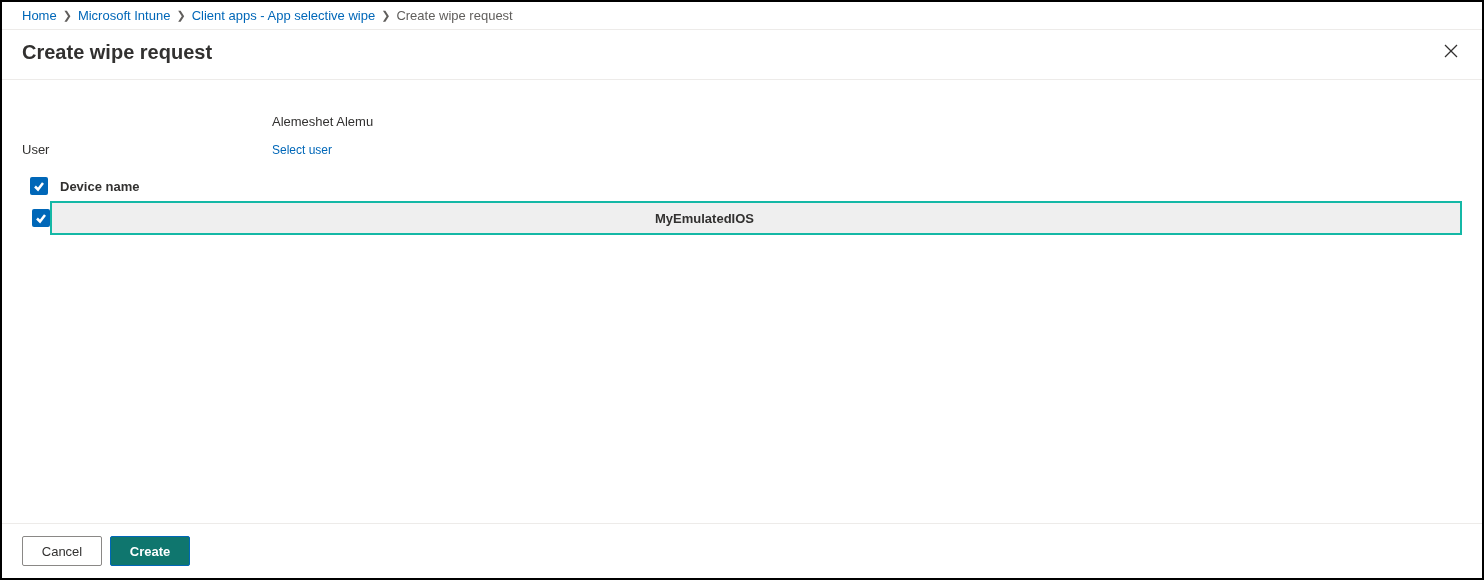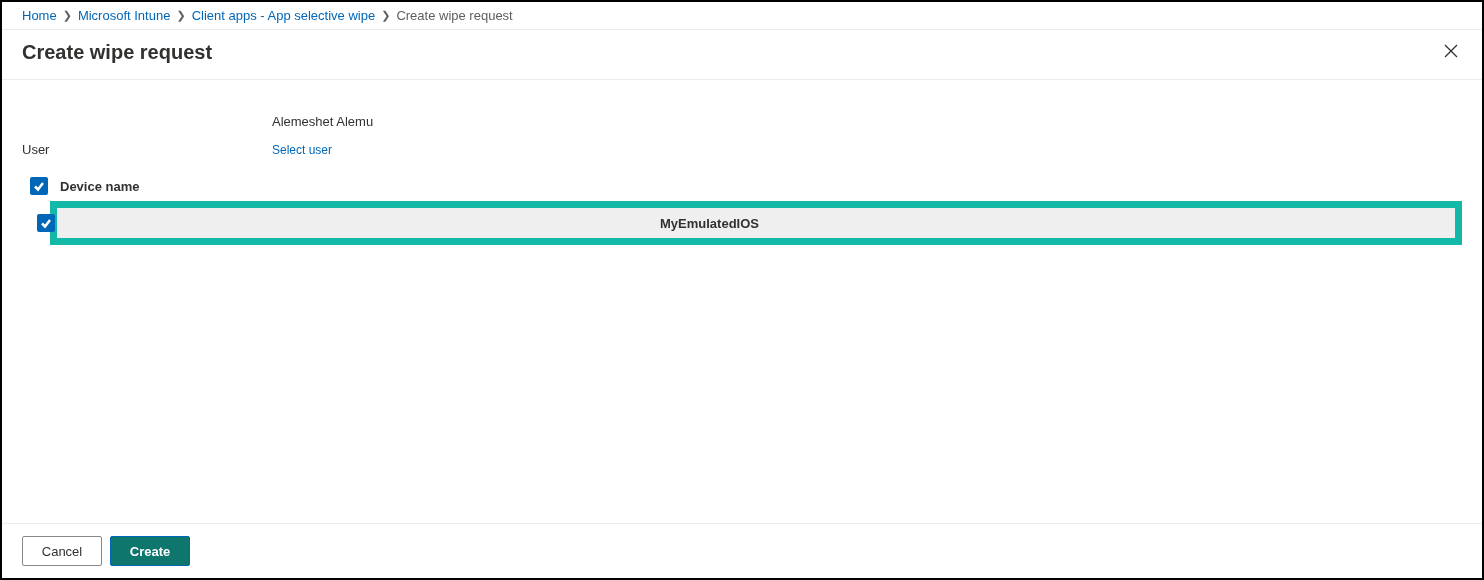--- a/index.html
+++ b/index.html
@@ -77,21 +77,21 @@
       cursor: pointer;
       margin-right: 12px;
       flex-shrink: 0;
     }
     .chk svg { width: 12px; height: 12px; stroke: #fff; stroke-width: 2.5; fill: none; }
     .col-name { flex: 0 0 565px; }
     .col-type { flex: 1; }
     .device-row {
       display: flex;
       align-items: center;
-      border: 7px solid #14b8a6;
+      border: 2px solid #14b8a6;
       background: #efefef;
       padding: 6px 8px;
       font-size: 13px;
     }
     .device-row .chk { margin-left: -28px; margin-right: 40px; }
     .device-row-wrapper { padding-left: 28px; }
     .footer {
       border-top: 1px solid #edebe9;
       padding: 12px 20px;
       display: flex;

